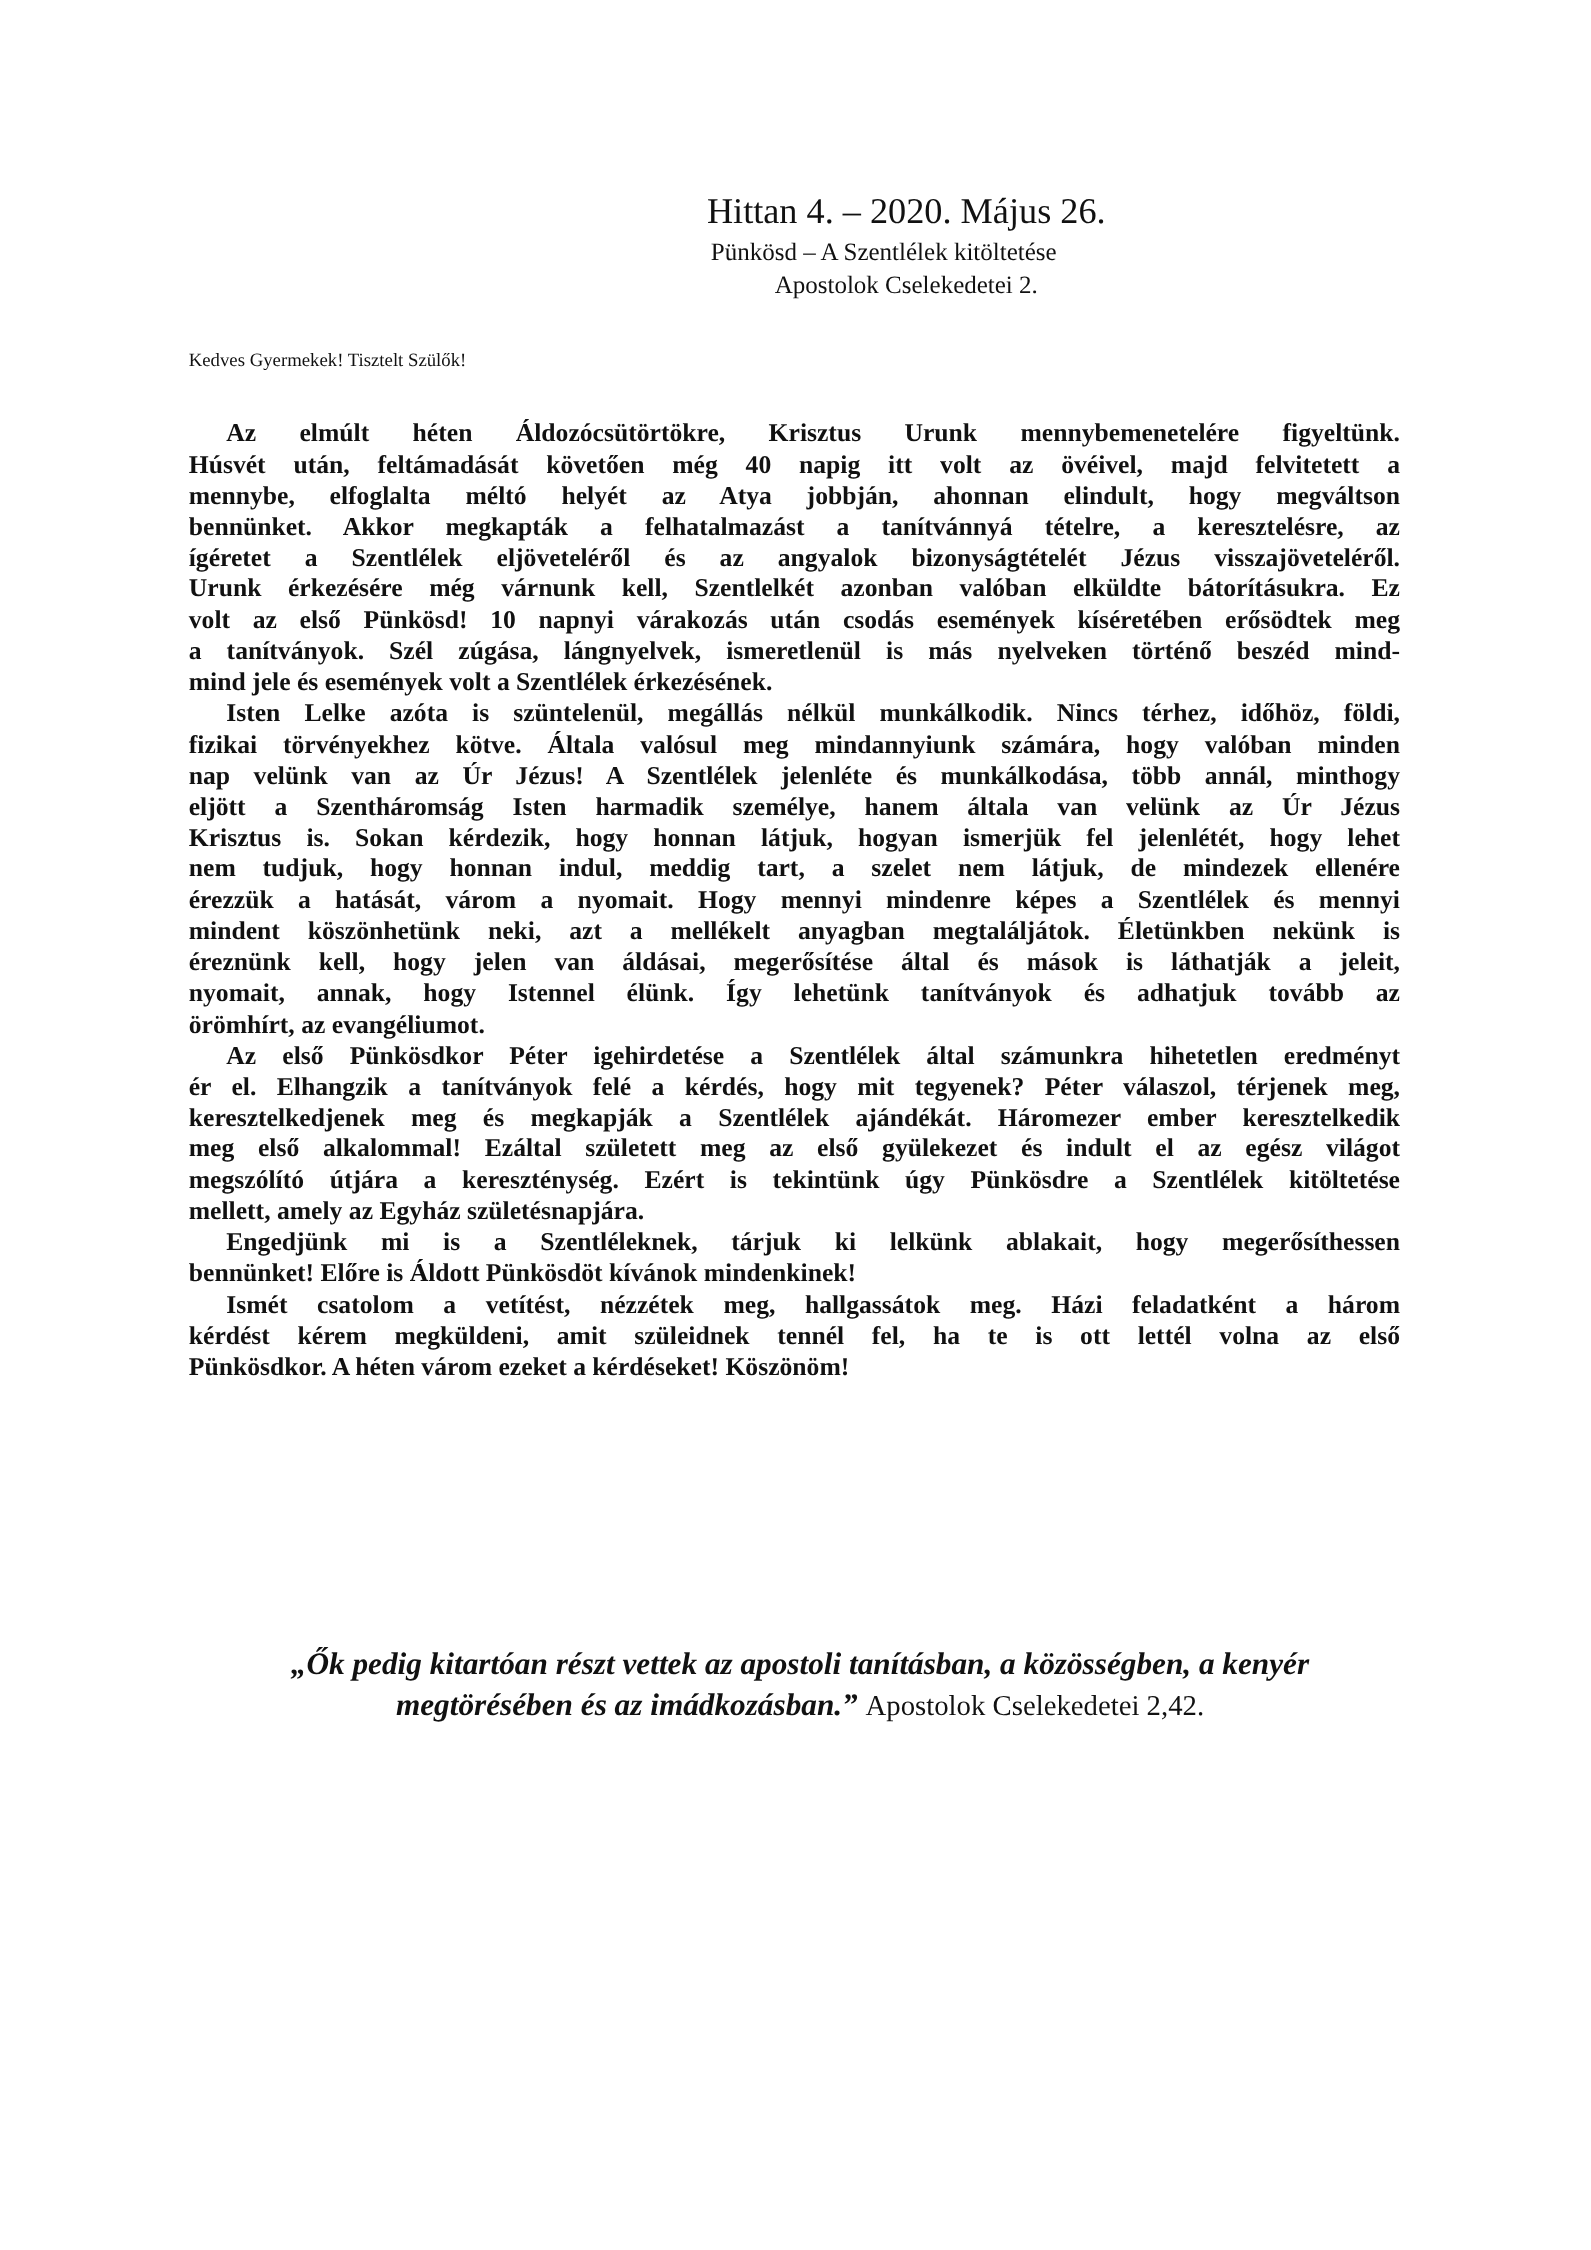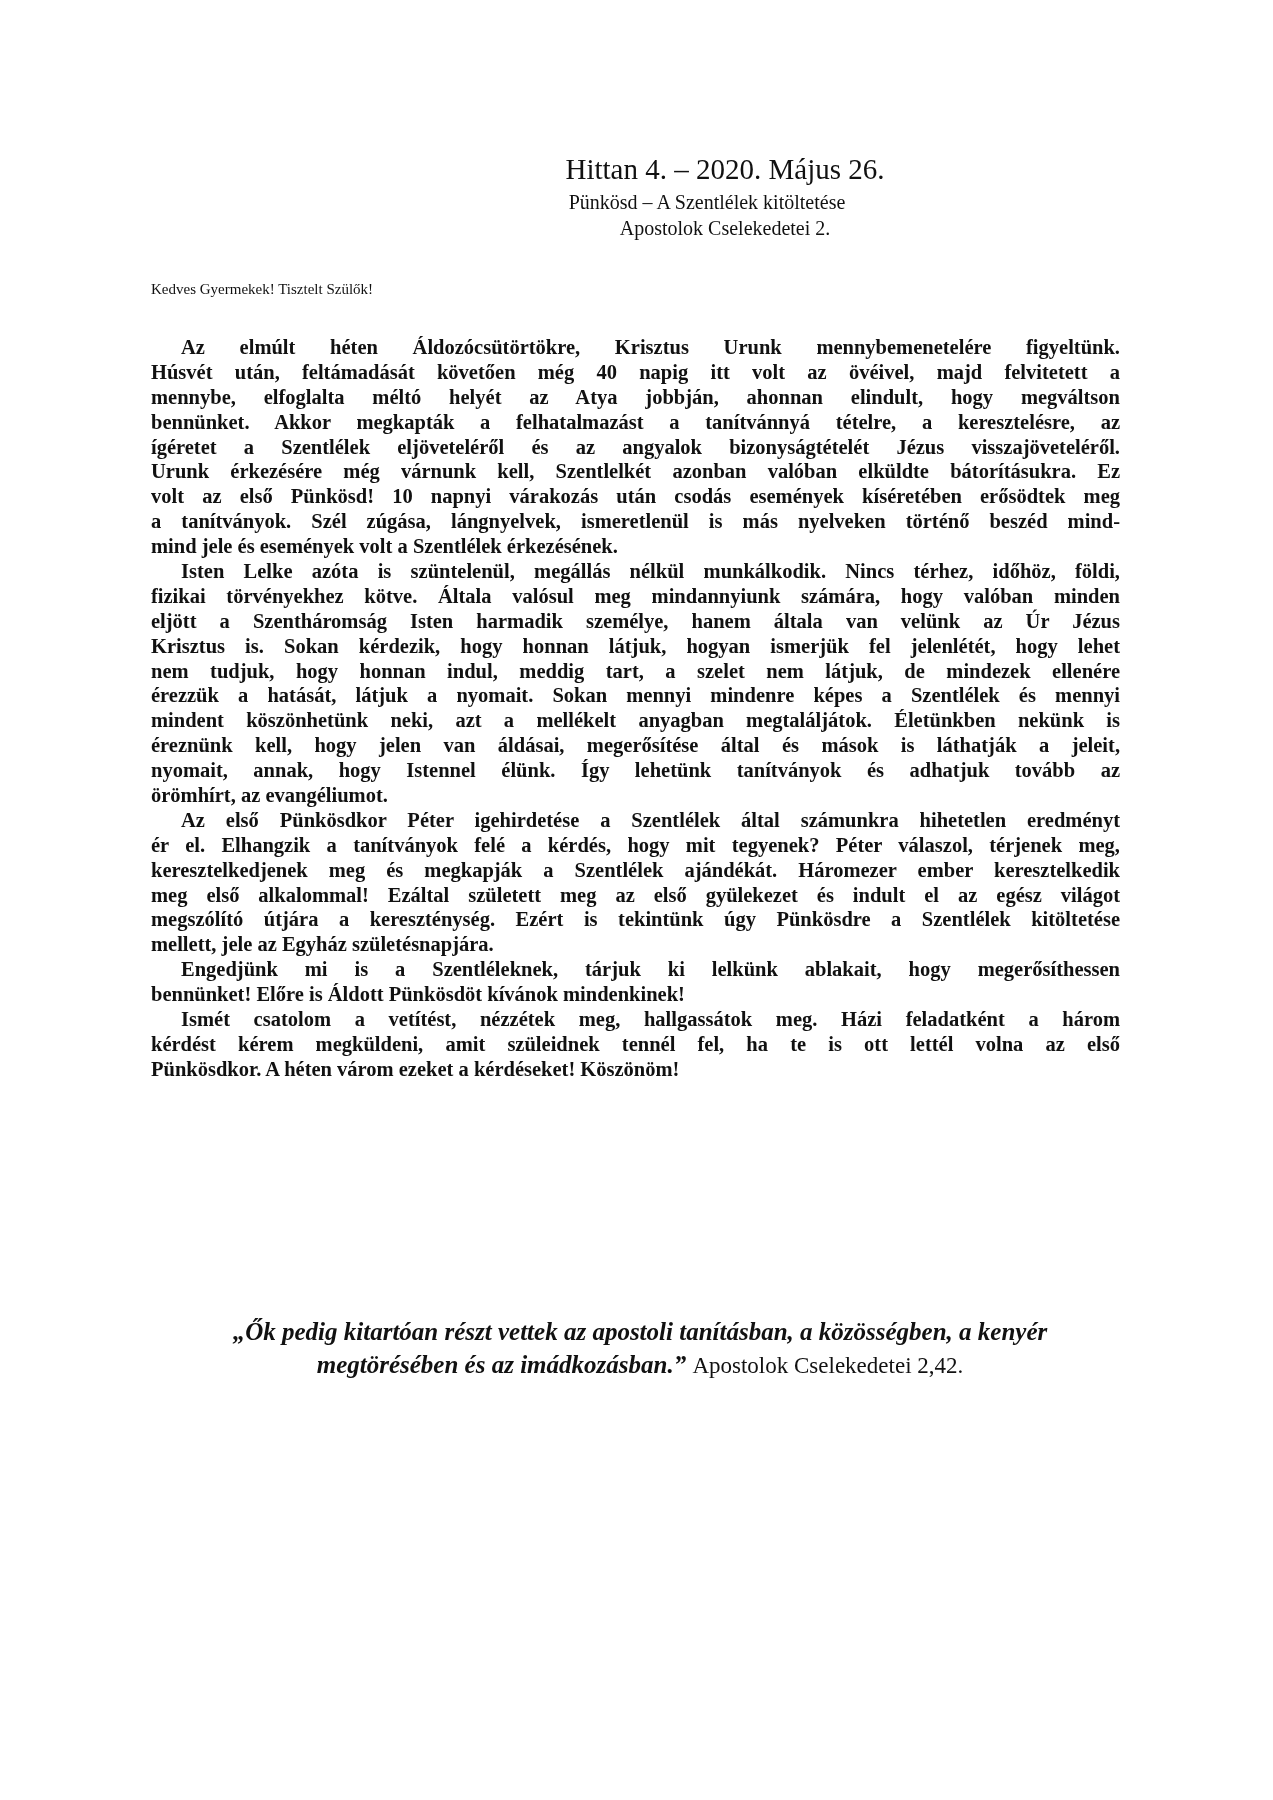--- a/index.html
+++ b/index.html
@@ -122,37 +122,38 @@
       <span class="line">ígéretet a Szentlélek eljöveteléről és az angyalok bizonyságtételét Jézus visszajöveteléről.</span>
       <span class="line">Urunk érkezésére még várnunk kell, Szentlelkét azonban valóban elküldte bátorításukra. Ez</span>
       <span class="line">volt az első Pünkösd! 10 napnyi várakozás után csodás események kíséretében erősödtek meg</span>
       <span class="line">a tanítványok. Szél zúgása, lángnyelvek, ismeretlenül is más nyelveken történő beszéd mind-</span>
       <span class="line last">mind jele és események volt a Szentlélek érkezésének.</span>
     </div>
 
     <div>
       <span class="line indent">Isten Lelke azóta is szüntelenül, megállás nélkül munkálkodik. Nincs térhez, időhöz, földi,</span>
       <span class="line">fizikai törvényekhez kötve. Általa valósul meg mindannyiunk számára, hogy valóban minden</span>
+      <span class="line">nap velünk van az Úr Jézus! A Szentlélek jelenléte és munkálkodása, több annál, minthogy</span>
       <span class="line">eljött a Szentháromság Isten harmadik személye, hanem általa van velünk az Úr Jézus</span>
       <span class="line">Krisztus is. Sokan kérdezik, hogy honnan látjuk, hogyan ismerjük fel jelenlétét, hogy lehet</span>
       <span class="line">nem tudjuk, hogy honnan indul, meddig tart, a szelet nem látjuk, de mindezek ellenére</span>
-      <span class="line">érezzük a hatását, látjuk a nyomait. Sokan mennyi mindenre képes a Szentlélek és mennyi</span>
+      <span class="line">érezzük a hatását, várom a nyomait. Hogy mennyi mindenre képes a Szentlélek és mennyi</span>
       <span class="line">mindent köszönhetünk neki, azt a mellékelt anyagban megtaláljátok. Életünkben nekünk is</span>
       <span class="line">éreznünk kell, hogy jelen van áldásai, megerősítése által és mások is láthatják a jeleit,</span>
       <span class="line">nyomait, annak, hogy Istennel élünk. Így lehetünk tanítványok és adhatjuk tovább az</span>
       <span class="line last">örömhírt, az evangéliumot.</span>
     </div>
 
     <div>
       <span class="line indent">Az első Pünkösdkor Péter igehirdetése a Szentlélek által számunkra hihetetlen eredményt</span>
       <span class="line">ér el. Elhangzik a tanítványok felé a kérdés, hogy mit tegyenek? Péter válaszol, térjenek meg,</span>
       <span class="line">keresztelkedjenek meg és megkapják a Szentlélek ajándékát. Háromezer ember keresztelkedik</span>
       <span class="line">meg első alkalommal! Ezáltal született meg az első gyülekezet és indult el az egész világot</span>
       <span class="line">megszólító útjára a kereszténység. Ezért is tekintünk úgy Pünkösdre a Szentlélek kitöltetése</span>
-      <span class="line last">mellett, jele az Egyház születésnapjára.</span>
+      <span class="line last">mellett, amely az Egyház születésnapjára.</span>
     </div>
 
     <div>
       <span class="line indent">Engedjünk mi is a Szentléleknek, tárjuk ki lelkünk ablakait, hogy megerősíthessen</span>
       <span class="line last">bennünket! Előre is Áldott Pünkösdöt kívánok mindenkinek!</span>
     </div>
 
     <div>
       <span class="line indent">Ismét csatolom a vetítést, nézzétek meg, hallgassátok meg. Házi feladatként a három</span>
       <span class="line">kérdést kérem megküldeni, amit szüleidnek tennél fel, ha te is ott lettél volna az első</span>

